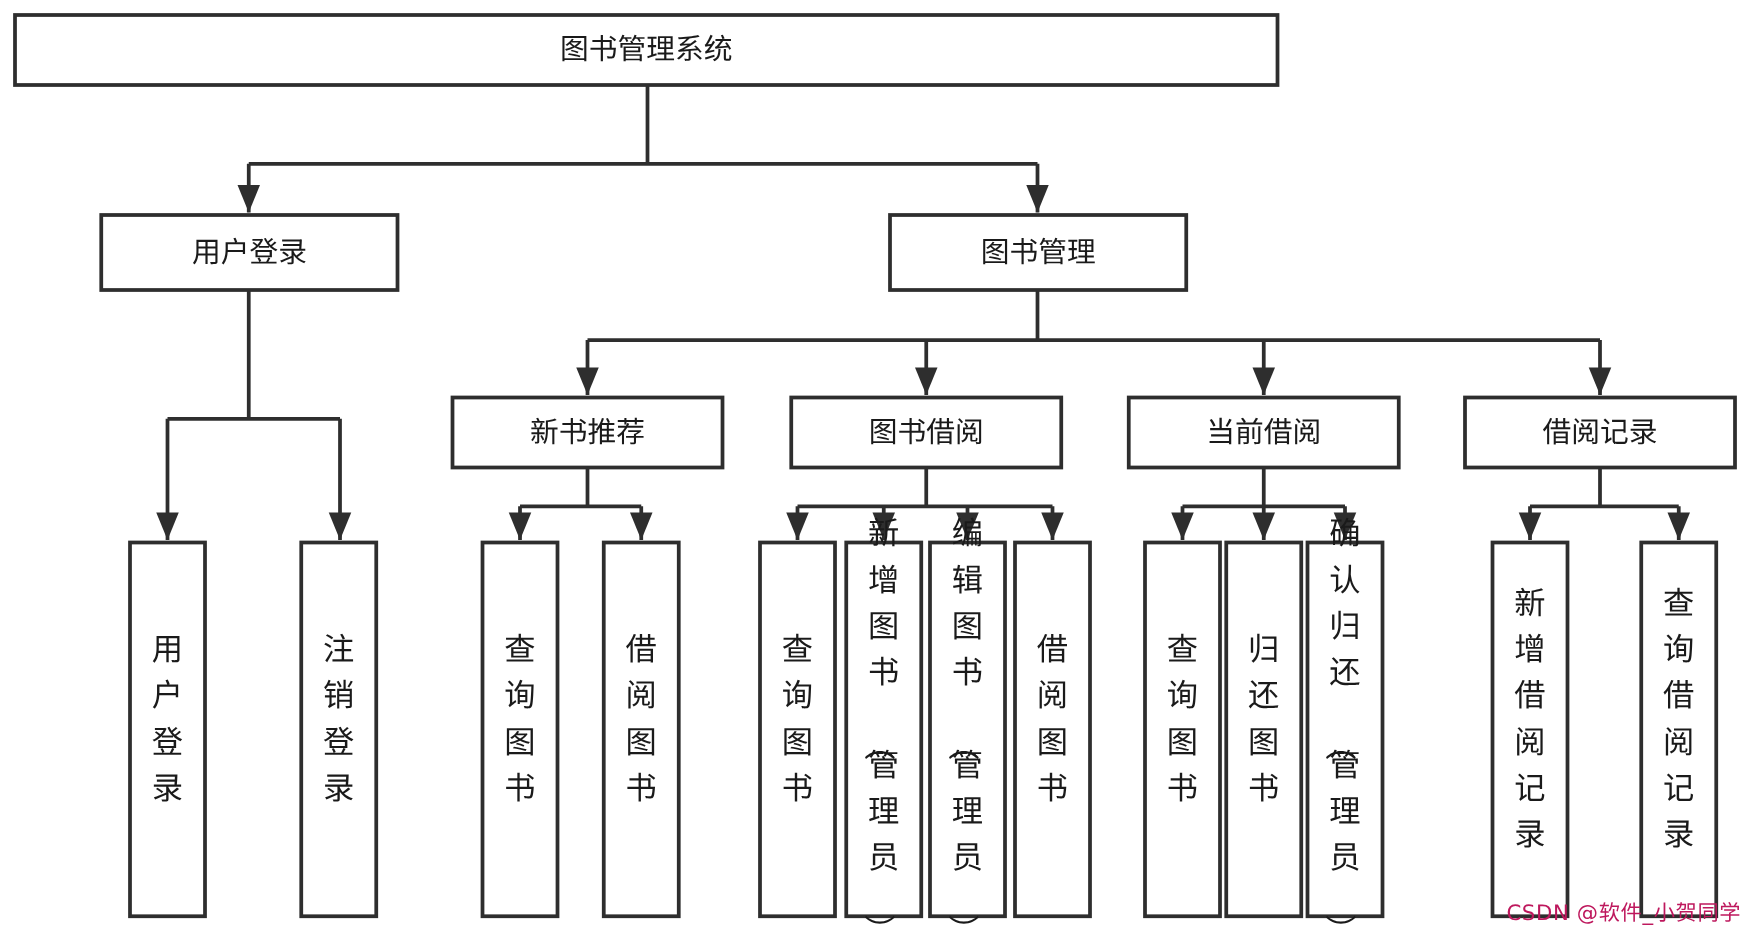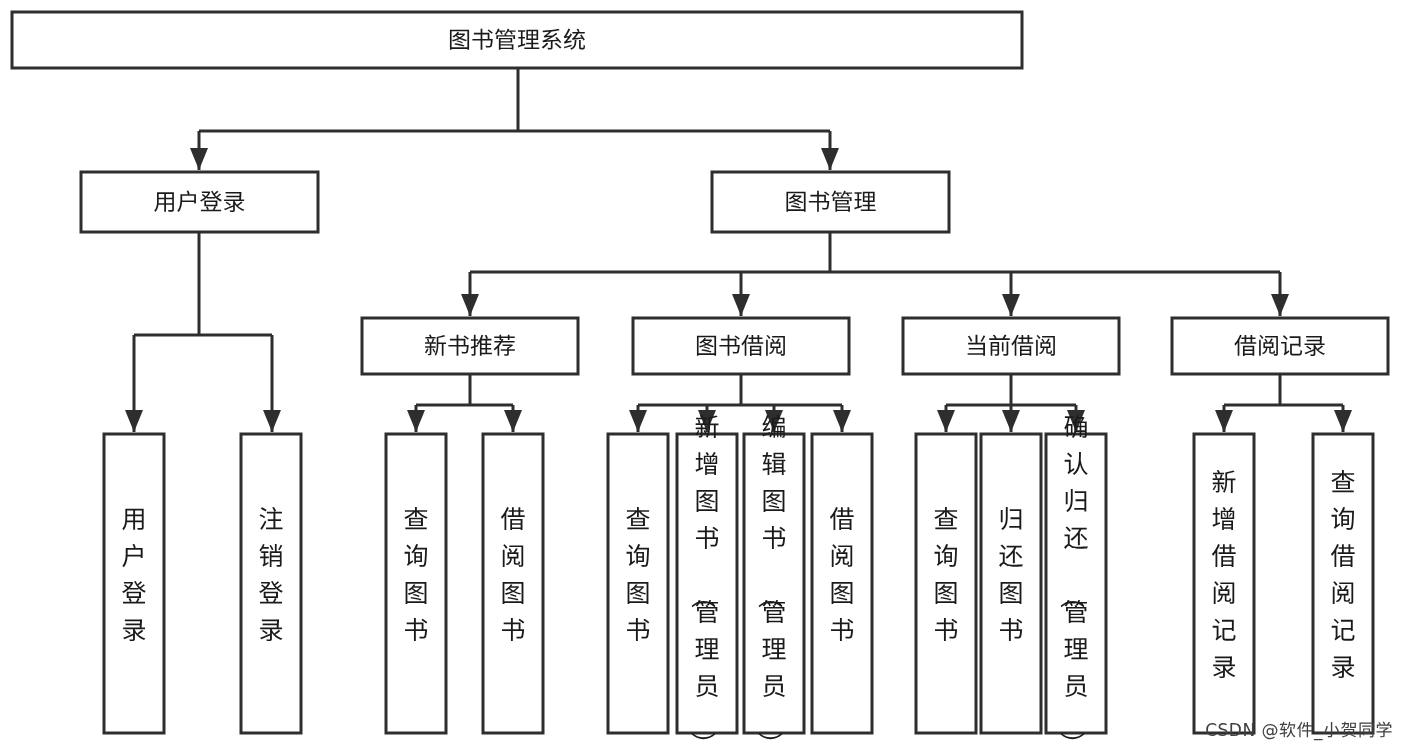--- a/index.html
+++ b/index.html
@@ -57,21 +57,21 @@
     font-size: 25px;
     text-anchor: middle;
     white-space: pre;
   }
   .watermark-text {
     position: absolute;
     right: 12px;
     bottom: 6px;
     font-family: "DejaVu Sans", "Liberation Sans", sans-serif;
     font-size: 17px;
-    color: #404040;
+    color: #be185d;
     letter-spacing: 0.5px;
     user-select: none;
     pointer-events: none;
   }
 </style>
 </head>
 <body>
 
 <div id="diagram-root">
   <svg class="diagram-canvas" viewBox="0 0 1405 747" xmlns="http://www.w3.org/2000/svg">

